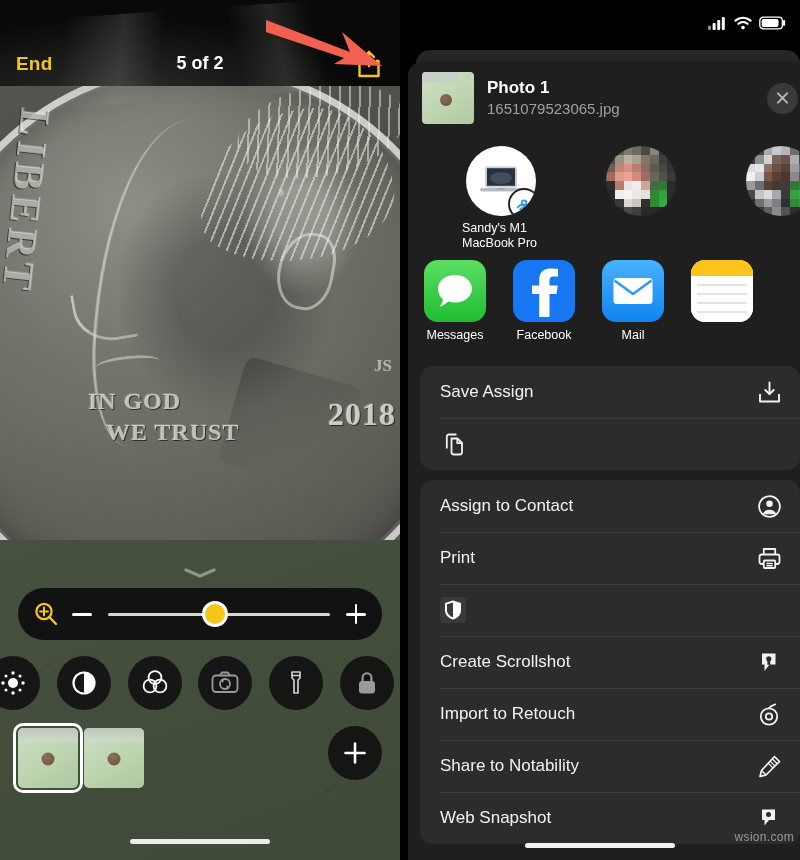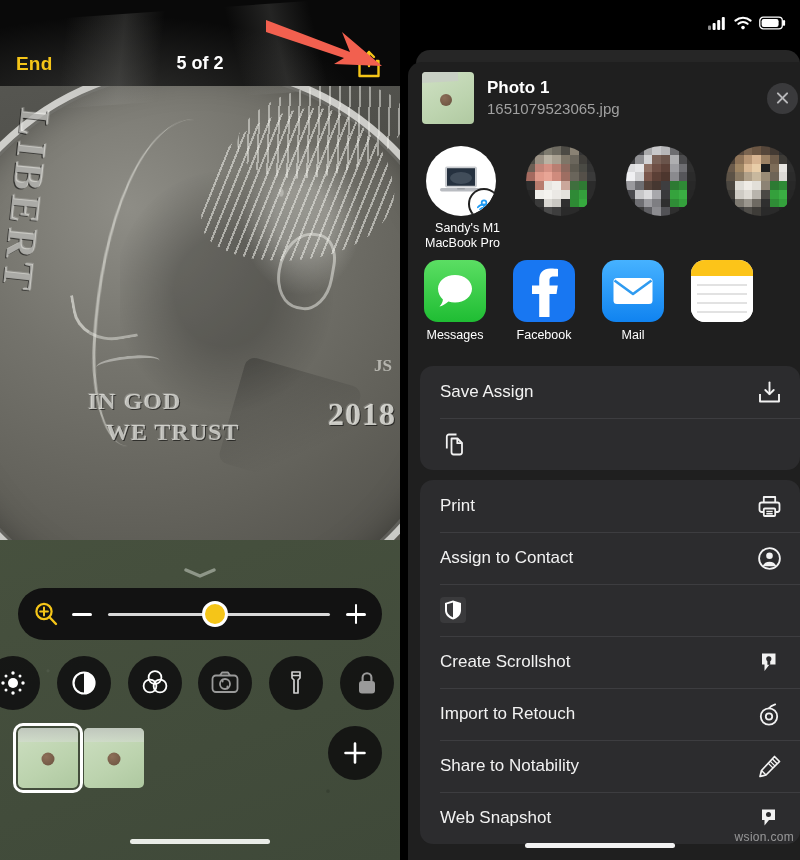--- a/index.html
+++ b/index.html
@@ -293,21 +293,21 @@
     content: ""; position: absolute; left: 8px; top: 14.5px;
     width: 15px; height: 2px; background: #b7b7b9; border-radius: 2px;
   }
   .close-btn::before { transform: rotate(45deg); }
   .close-btn::after  { transform: rotate(-45deg); }
 
   .airdrop-row {
     display: flex; gap: 22px; padding: 12px 14px 6px; align-items: flex-start;
     overflow: hidden; height: 118px;
   }
-  .ad-item { width: 78px; flex: 0 0 78px; text-align: right; }
+  .ad-item { width: 78px; flex: 0 0 78px; text-align: left; margin-left: 40px; }
   .ad-circle {
     width: 70px; height: 70px; border-radius: 50%; margin: 0 auto 5px;
     position: relative; overflow: hidden;
   }
   .ad-circle.device { background: #fff; display:flex; align-items:center; justify-content:center; }
   .ad-badge {
     position: absolute; right: -2px; bottom: -2px; width: 28px; height: 28px;
     border-radius: 50%; background: #fff;
     display: flex; align-items: center; justify-content: center;
     box-shadow: 0 0 0 2px #1f1f1f;
@@ -832,37 +832,37 @@
               <path d="M15.5 2.5 L8 2.5 A2.2 2.2 0 0 0 5.8 4.7 L5.8 16.5" stroke="#f2f2f2" stroke-width="1.8" fill="none" stroke-linejoin="round"></path>
               <path d="M10.5 6.5 L16.5 6.5 L21 11 L21 20.3 A2.2 2.2 0 0 1 18.8 22.5 L12.7 22.5 A2.2 2.2 0 0 1 10.5 20.3 Z" stroke="#f2f2f2" stroke-width="1.8" fill="none" stroke-linejoin="round"></path>
               <path d="M16.3 6.7 L16.3 11.2 L20.8 11.2" stroke="#f2f2f2" stroke-width="1.8" fill="none" stroke-linejoin="round"></path>
             </svg>
           </div>
         </div>
       </div>
 
       <div class="menu-group">
         <div class="menu-row">
+          <div class="menu-label">Assign to Contact</div>
+          <div class="menu-icon">
+            <svg width="25" height="25" viewBox="0 0 25 25">
+              <circle cx="12.5" cy="12.5" r="10.4" stroke="#f2f2f2" stroke-width="1.8" fill="none"></circle>
+              <circle cx="12.5" cy="9.8" r="3.3" fill="#f2f2f2"></circle>
+              <path d="M5.6 20.2 A7.6 7.6 0 0 1 19.4 20.2" fill="#f2f2f2"></path>
+            </svg>
+          </div>
+        </div>
+        <div class="menu-row">
           <div class="menu-label">Print</div>
           <div class="menu-icon">
             <svg width="25" height="25" viewBox="0 0 25 25">
               <path d="M6.8 8.5 L6.8 3 L18.2 3 L18.2 8.5" stroke="#f2f2f2" stroke-width="1.8" fill="none" stroke-linejoin="round"></path>
               <rect x="2.5" y="8.5" width="20" height="9.5" rx="2.2" stroke="#f2f2f2" stroke-width="1.8" fill="none"></rect>
               <rect x="6.8" y="14.5" width="11.4" height="7.5" rx="1" stroke="#f2f2f2" stroke-width="1.8" fill="#1f1f1f"></rect>
               <path d="M9.3 17.5 H15.7 M9.3 19.8 H15.7" stroke="#f2f2f2" stroke-width="1.4"></path>
-            </svg>
-          </div>
-        </div>
-        <div class="menu-row">
-          <div class="menu-label">Assign to Contact</div>
-          <div class="menu-icon">
-            <svg width="25" height="25" viewBox="0 0 25 25">
-              <circle cx="12.5" cy="12.5" r="10.4" stroke="#f2f2f2" stroke-width="1.8" fill="none"></circle>
-              <circle cx="12.5" cy="9.8" r="3.3" fill="#f2f2f2"></circle>
-              <path d="M5.6 20.2 A7.6 7.6 0 0 1 19.4 20.2" fill="#f2f2f2"></path>
             </svg>
           </div>
         </div>
         <div class="menu-row">
           <div class="menu-icon">
             <svg width="26" height="26" viewBox="0 0 26 26">
               <rect x="0" y="0" width="26" height="26" rx="4" fill="#3a3a3c"></rect>
               <path d="M13 3.5 L21 6 L21 13.5 C21 18 17.4 21 13 22.6 C8.6 21 5 18 5 13.5 L5 6 Z" fill="#fff"></path>
               <path d="M13 5.6 L13 20.4 C9.9 19 7 16.6 7 13.5 L7 7.3 Z" fill="#3a3a3c"></path>
             </svg>

